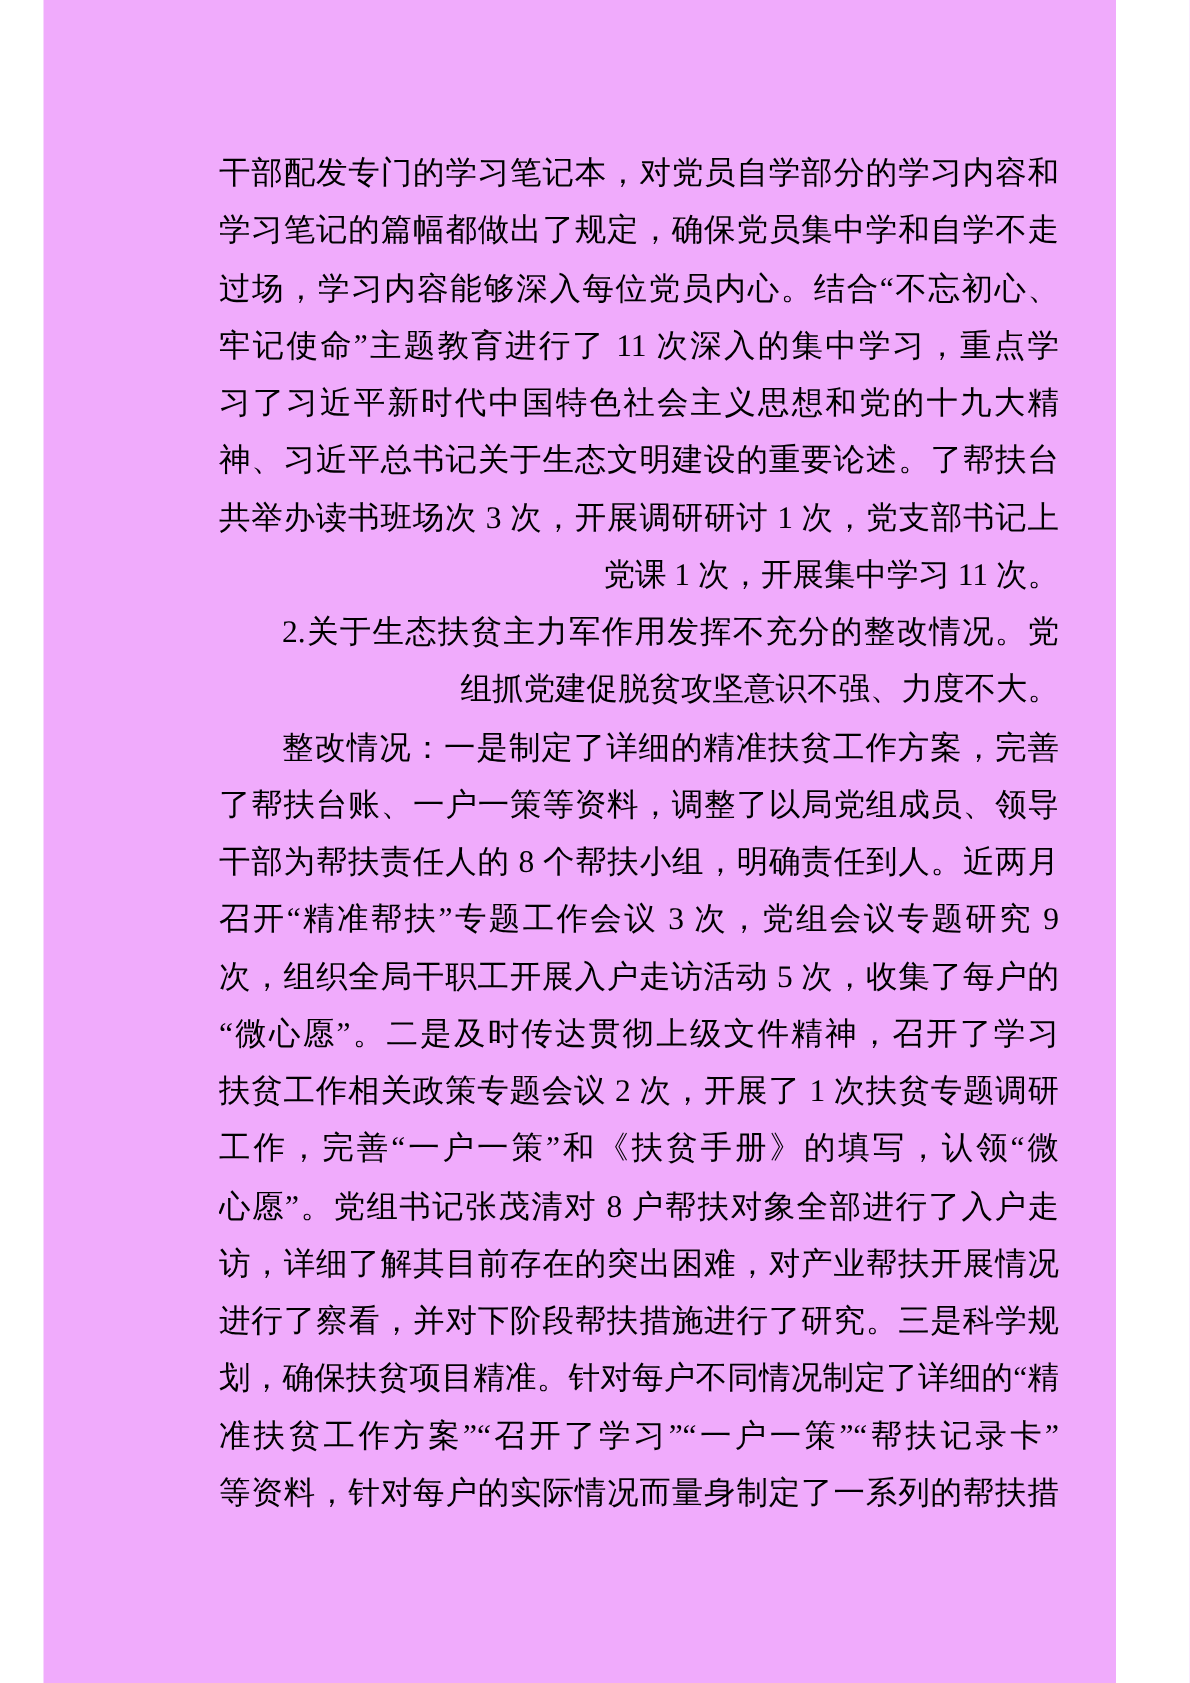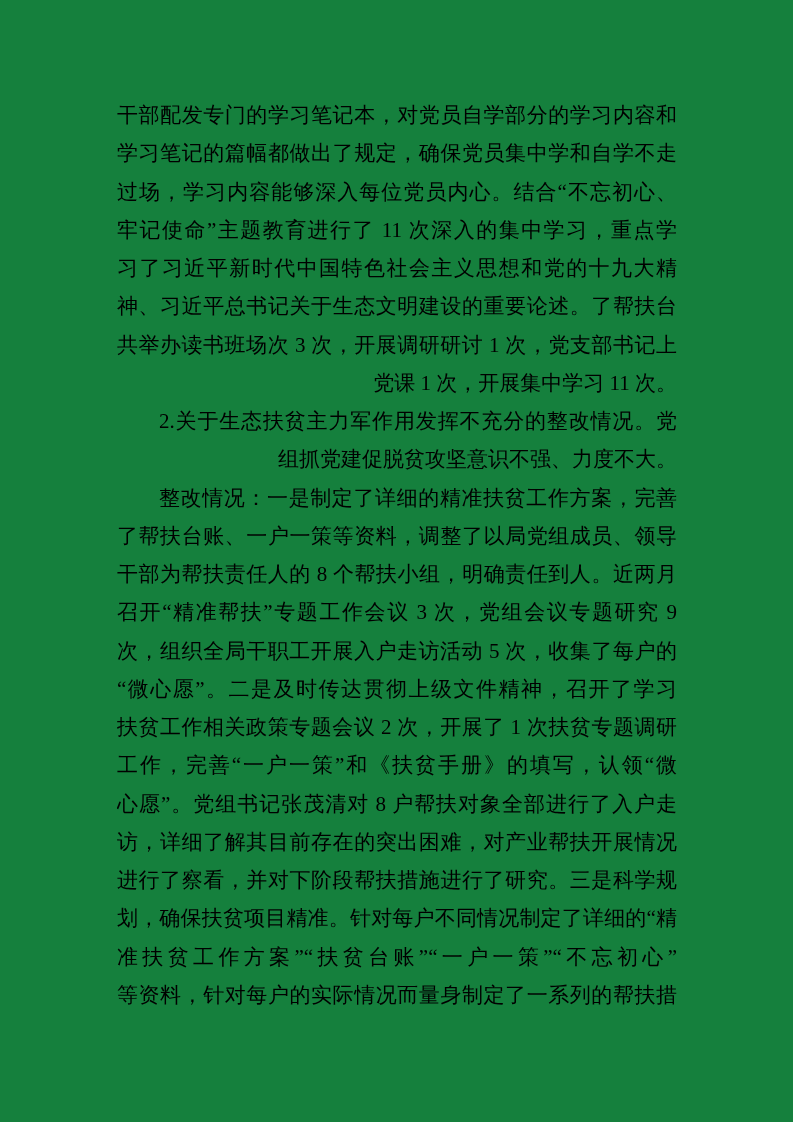--- a/index.html
+++ b/index.html
@@ -2,26 +2,27 @@
 <html><head>
 <meta charset="utf-8">
 <style>
   html, body {
     margin: 0;
     padding: 0;
     background: #ffffff;
   }
   .page {
     position: relative;
-    width: 793px;
+    width: 715px;
     height: 1122px;
-    background: #15803d;
+    background: #f0abfc;
     overflow: hidden;
     font-family: "Liberation Serif", "DejaVu Serif", serif;
     color: #000000;
+    margin-left: 29px;
   }
   .doc-body {
     position: absolute;
     left: 117px;
     top: 96px;
     width: 560px;
   }
   .line {
     height: 38.25px;
     line-height: 38.25px;
@@ -59,16 +60,16 @@
       <div class="line j">干部为帮扶责任人的 8 个帮扶小组，明确责任到人。近两月</div>
       <div class="line j">召开“精准帮扶”专题工作会议 3 次，党组会议专题研究 9</div>
       <div class="line j">次，组织全局干职工开展入户走访活动 5 次，收集了每户的</div>
       <div class="line j">“微心愿”。二是及时传达贯彻上级文件精神，召开了学习</div>
       <div class="line j">扶贫工作相关政策专题会议 2 次，开展了 1 次扶贫专题调研</div>
       <div class="line j">工作，完善“一户一策”和《扶贫手册》的填写，认领“微</div>
       <div class="line j">心愿”。党组书记张茂清对 8 户帮扶对象全部进行了入户走</div>
       <div class="line j">访，详细了解其目前存在的突出困难，对产业帮扶开展情况</div>
       <div class="line j">进行了察看，并对下阶段帮扶措施进行了研究。三是科学规</div>
       <div class="line j">划，确保扶贫项目精准。针对每户不同情况制定了详细的“精</div>
-      <div class="line j">准扶贫工作方案”“扶贫台账”“一户一策”“不忘初心”</div>
+      <div class="line j">准扶贫工作方案”“召开了学习”“一户一策”“帮扶记录卡”</div>
       <div class="line j">等资料，针对每户的实际情况而量身制定了一系列的帮扶措</div>
     </div>
 </div>
 
 </body></html>

